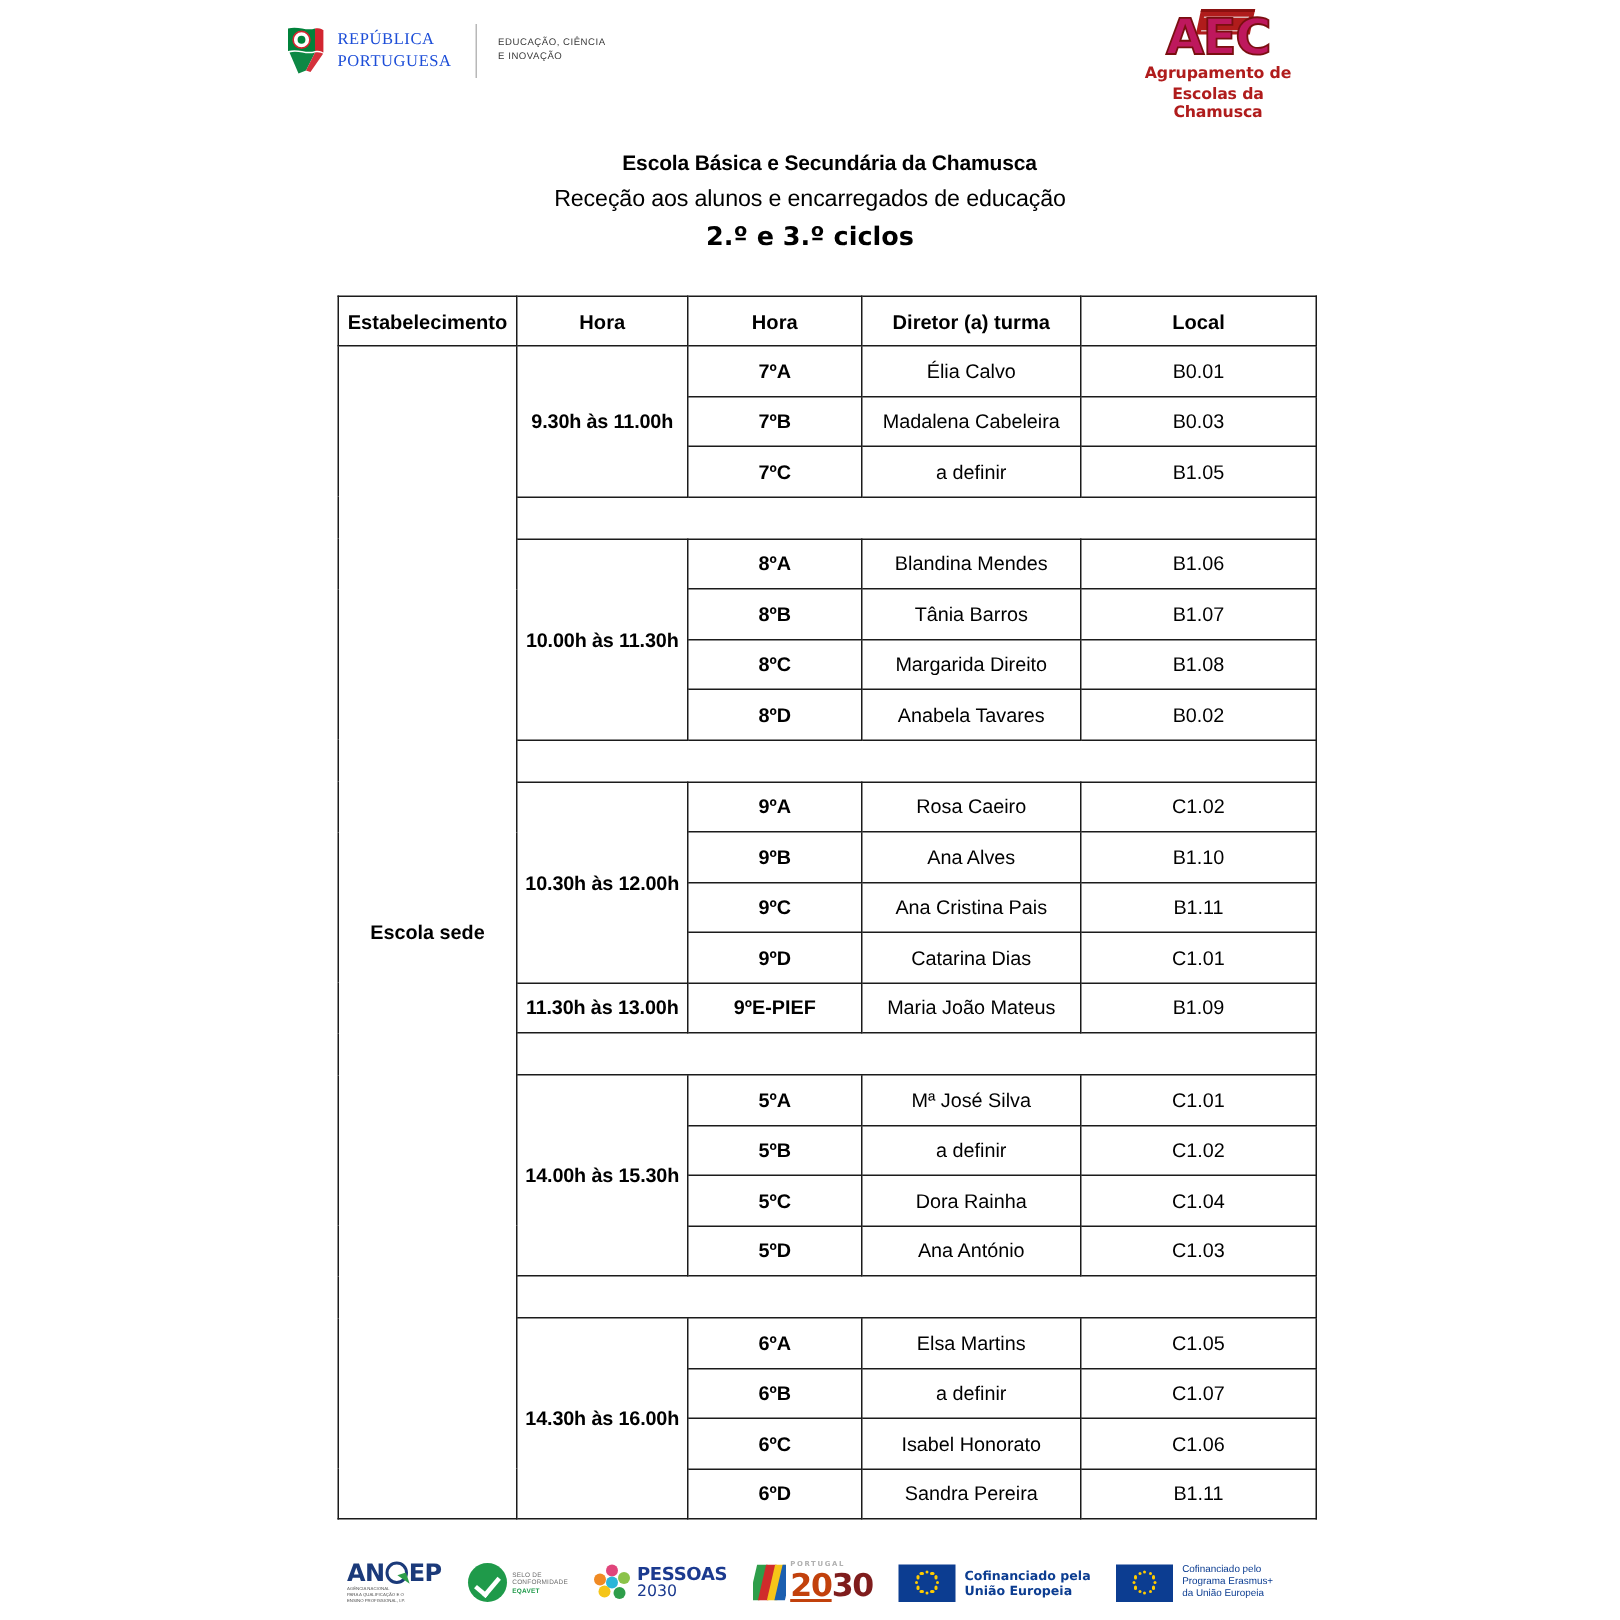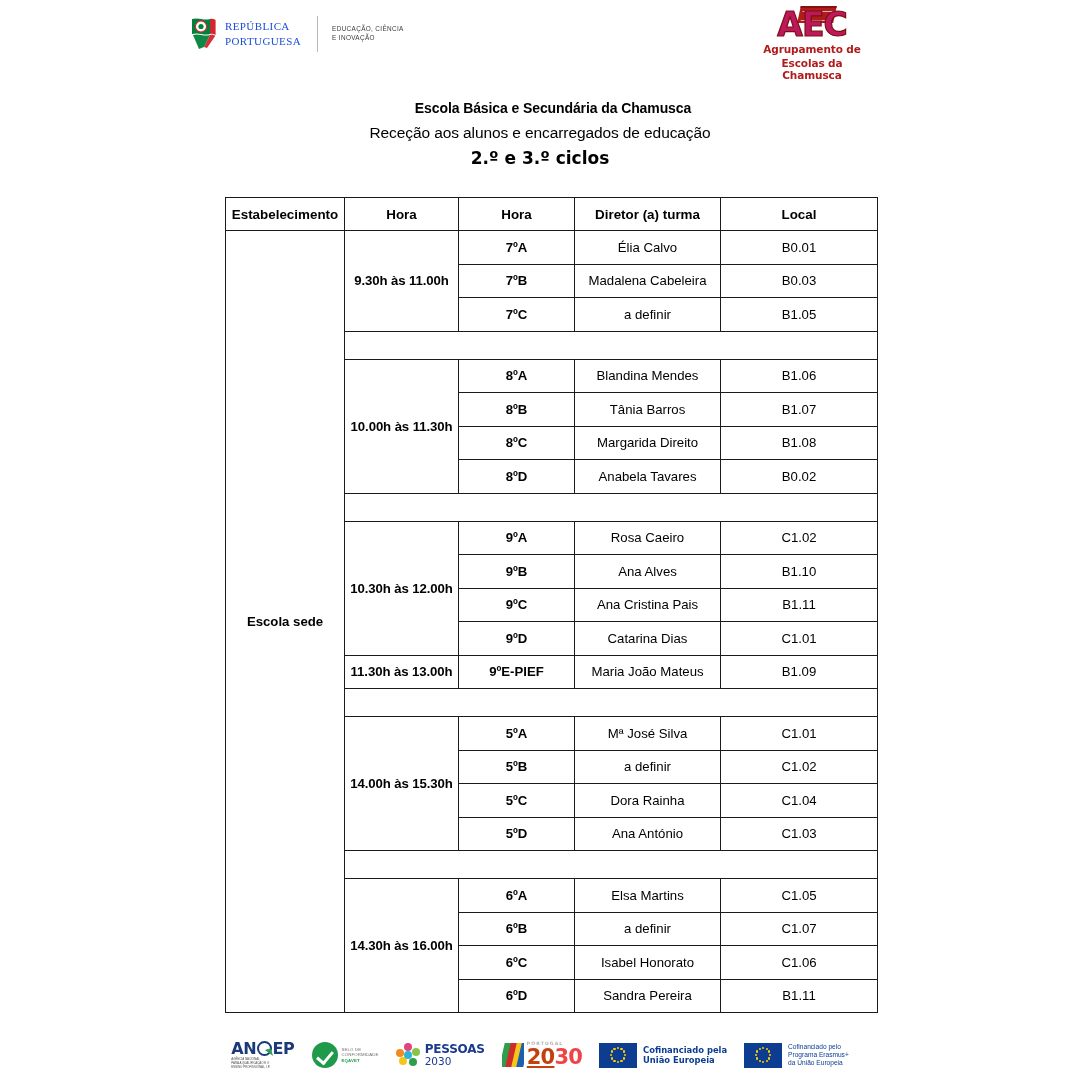--- a/index.html
+++ b/index.html
@@ -264,21 +264,21 @@
   .pessoas-txt .p2 { font-size: 10.5px; color: #1b3a8f; display: block; margin-top: 1px; }
 
   
   .pt2030 { gap: 3px; }
   .pt-flag { position: relative; width: 22px; height: 24px; flex: none; overflow: hidden; }
   .pt-stripe { position: absolute; width: 7px; height: 24px; transform: skewX(-13deg); }
   .pt-txt { line-height: 1; font-family: "DejaVu Sans", sans-serif; }
   .pt-txt .t1 { display: block; font-size: 4.6px; color: #b0b0b0; letter-spacing: 1.1px; font-weight: bold; margin-bottom: 1px; }
   .pt-txt .t2 { display: block; font-size: 21px; font-weight: bold; letter-spacing: -0.8px; }
   .pt-txt .t2 .g { color: #c2410c; text-decoration: underline; }
-  .pt-txt .t2 .r { color: #ef4444; }
+  .pt-txt .t2 .r { color: #7f1d1d; }
 
   
   .euflag {
     width: 38px; height: 25px; background: #0c3d91;
     position: relative; flex: none;
   }
   .eu-star {
     position: absolute; width: 2.1px; height: 2.1px;
     background: #ffcc00; border-radius: 50%;
   }

